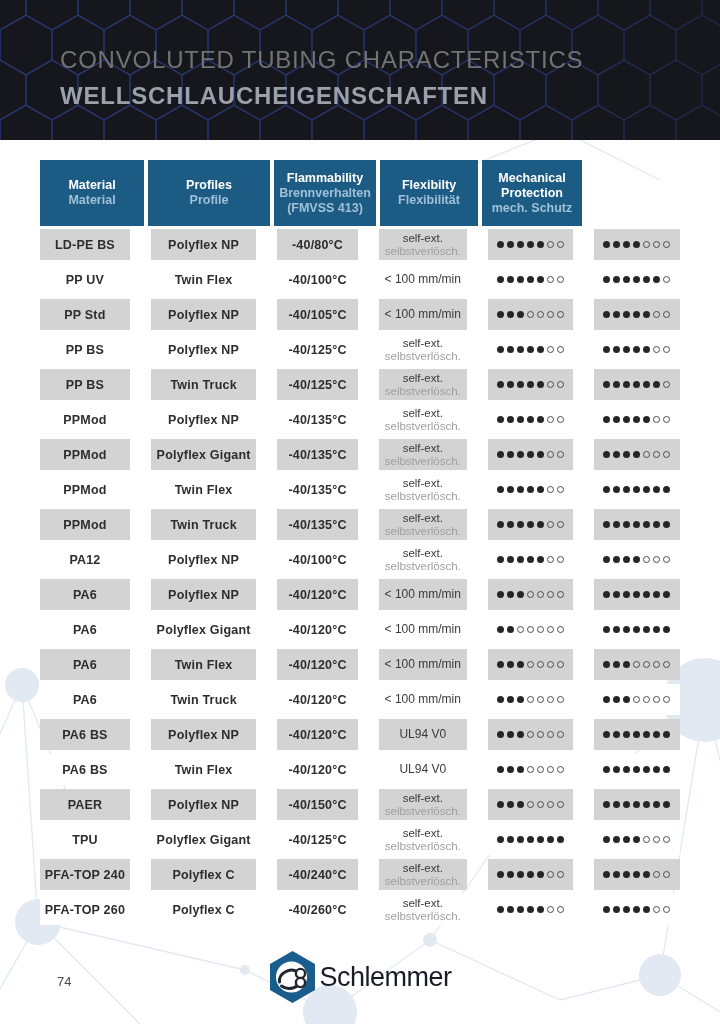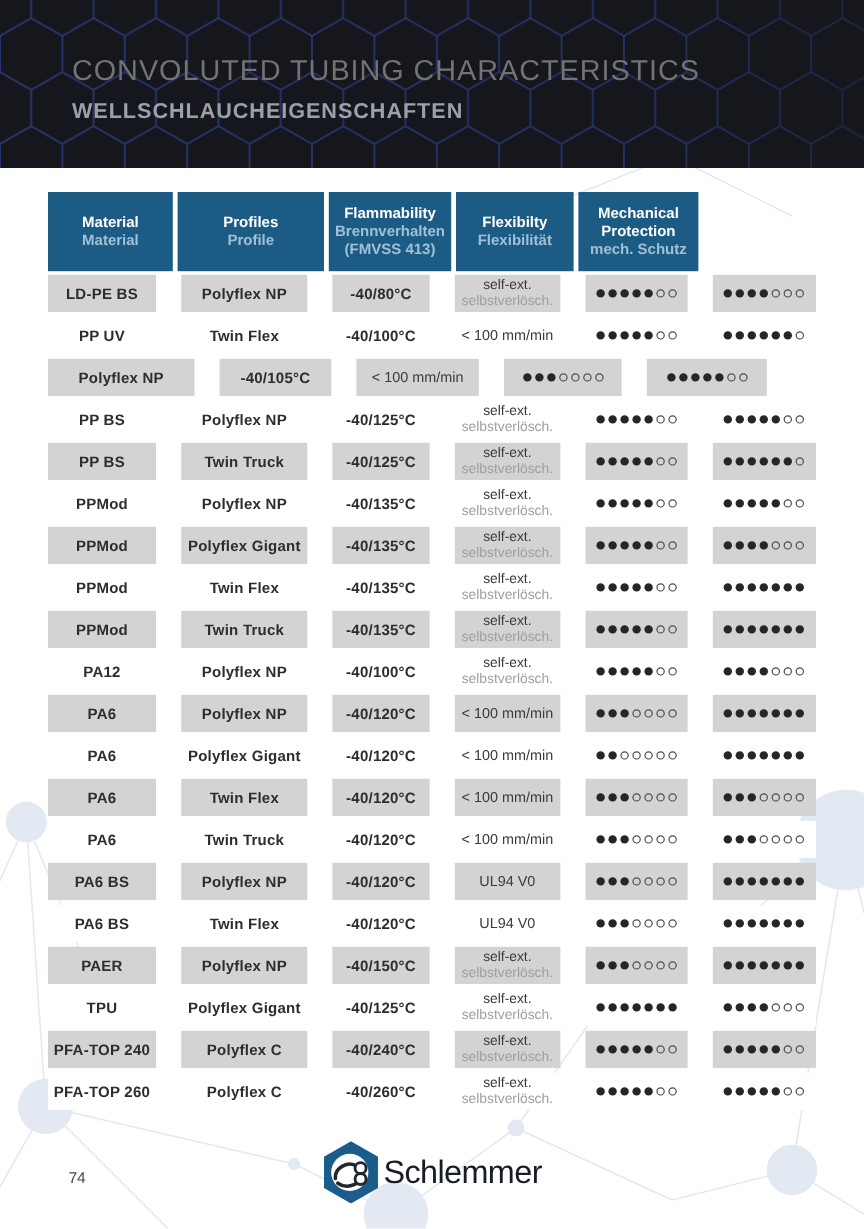--- a/index.html
+++ b/index.html
@@ -8,21 +8,21 @@
     background:#ffffff;font-family:"Liberation Sans",sans-serif;
   }
   
   .banner{position:absolute;top:0;left:0;width:720px;height:140px;background:#15171c;z-index:3;}
   .banner svg{position:absolute;top:0;left:0;}
   .banner-title{
     position:absolute;left:60px;top:46px;font-size:24px;font-weight:normal;
     color:#737373;letter-spacing:0.8px;white-space:nowrap;
   }
   .banner-subtitle{
-    position:absolute;left:60px;top:82px;font-size:18px;font-weight:bold;
+    position:absolute;left:60px;top:82px;font-size:24px;font-weight:bold;
     color:#9aa1ab;letter-spacing:0.8px;white-space:nowrap;
   }
   
   .network{position:absolute;top:140px;left:0;z-index:1;}
   
   .table{position:absolute;left:40px;top:160px;width:640px;z-index:2;}
   .hrow{display:flex;gap:4px;margin-bottom:3px;}
   .hcell{
     background:#1c5c84;height:66px;display:flex;flex-direction:column;
     justify-content:center;align-items:center;text-align:center;
@@ -188,20 +188,21 @@
             <div class="dot filled"></div>
             <div class="dot filled"></div>
             <div class="dot filled"></div>
             <div class="dot filled"></div>
             <div class="dot filled"></div>
             <div class="dot empty"></div>
           </div>
         </div>
       </div>
       <div class="trow odd">
+        <div class="cell main c1">PP Std</div>
         <div class="cell main c2">Polyflex NP</div>
         <div class="cell main c3">-40/105°C</div>
         <div class="cell c4">
           <div class="flam-single">&lt; 100 mm/min</div>
         </div>
         <div class="cell c5">
           <div class="dots">
             <div class="dot filled"></div>
             <div class="dot filled"></div>
             <div class="dot filled"></div>

